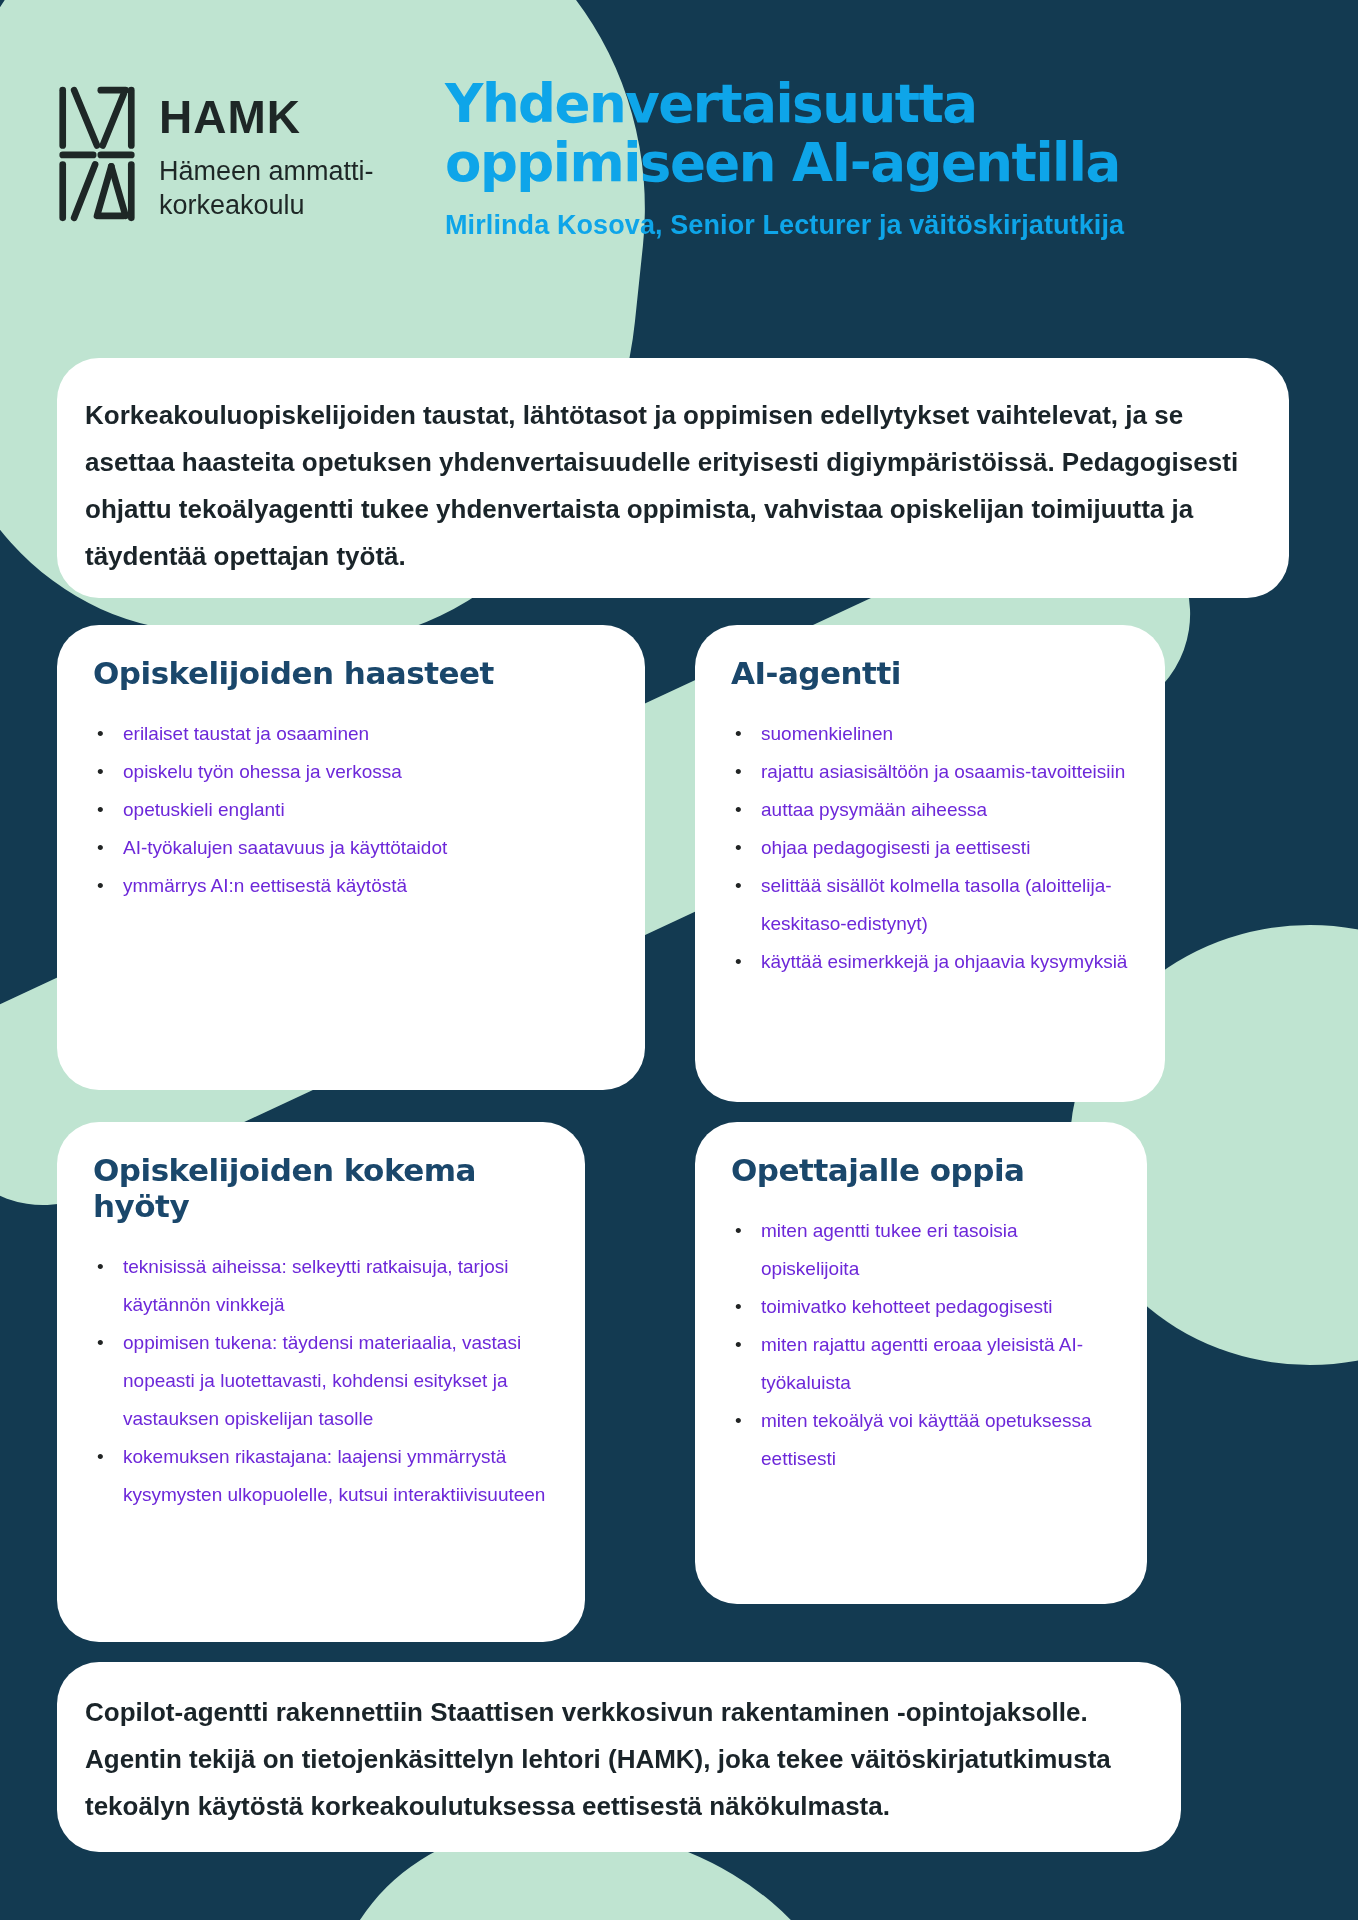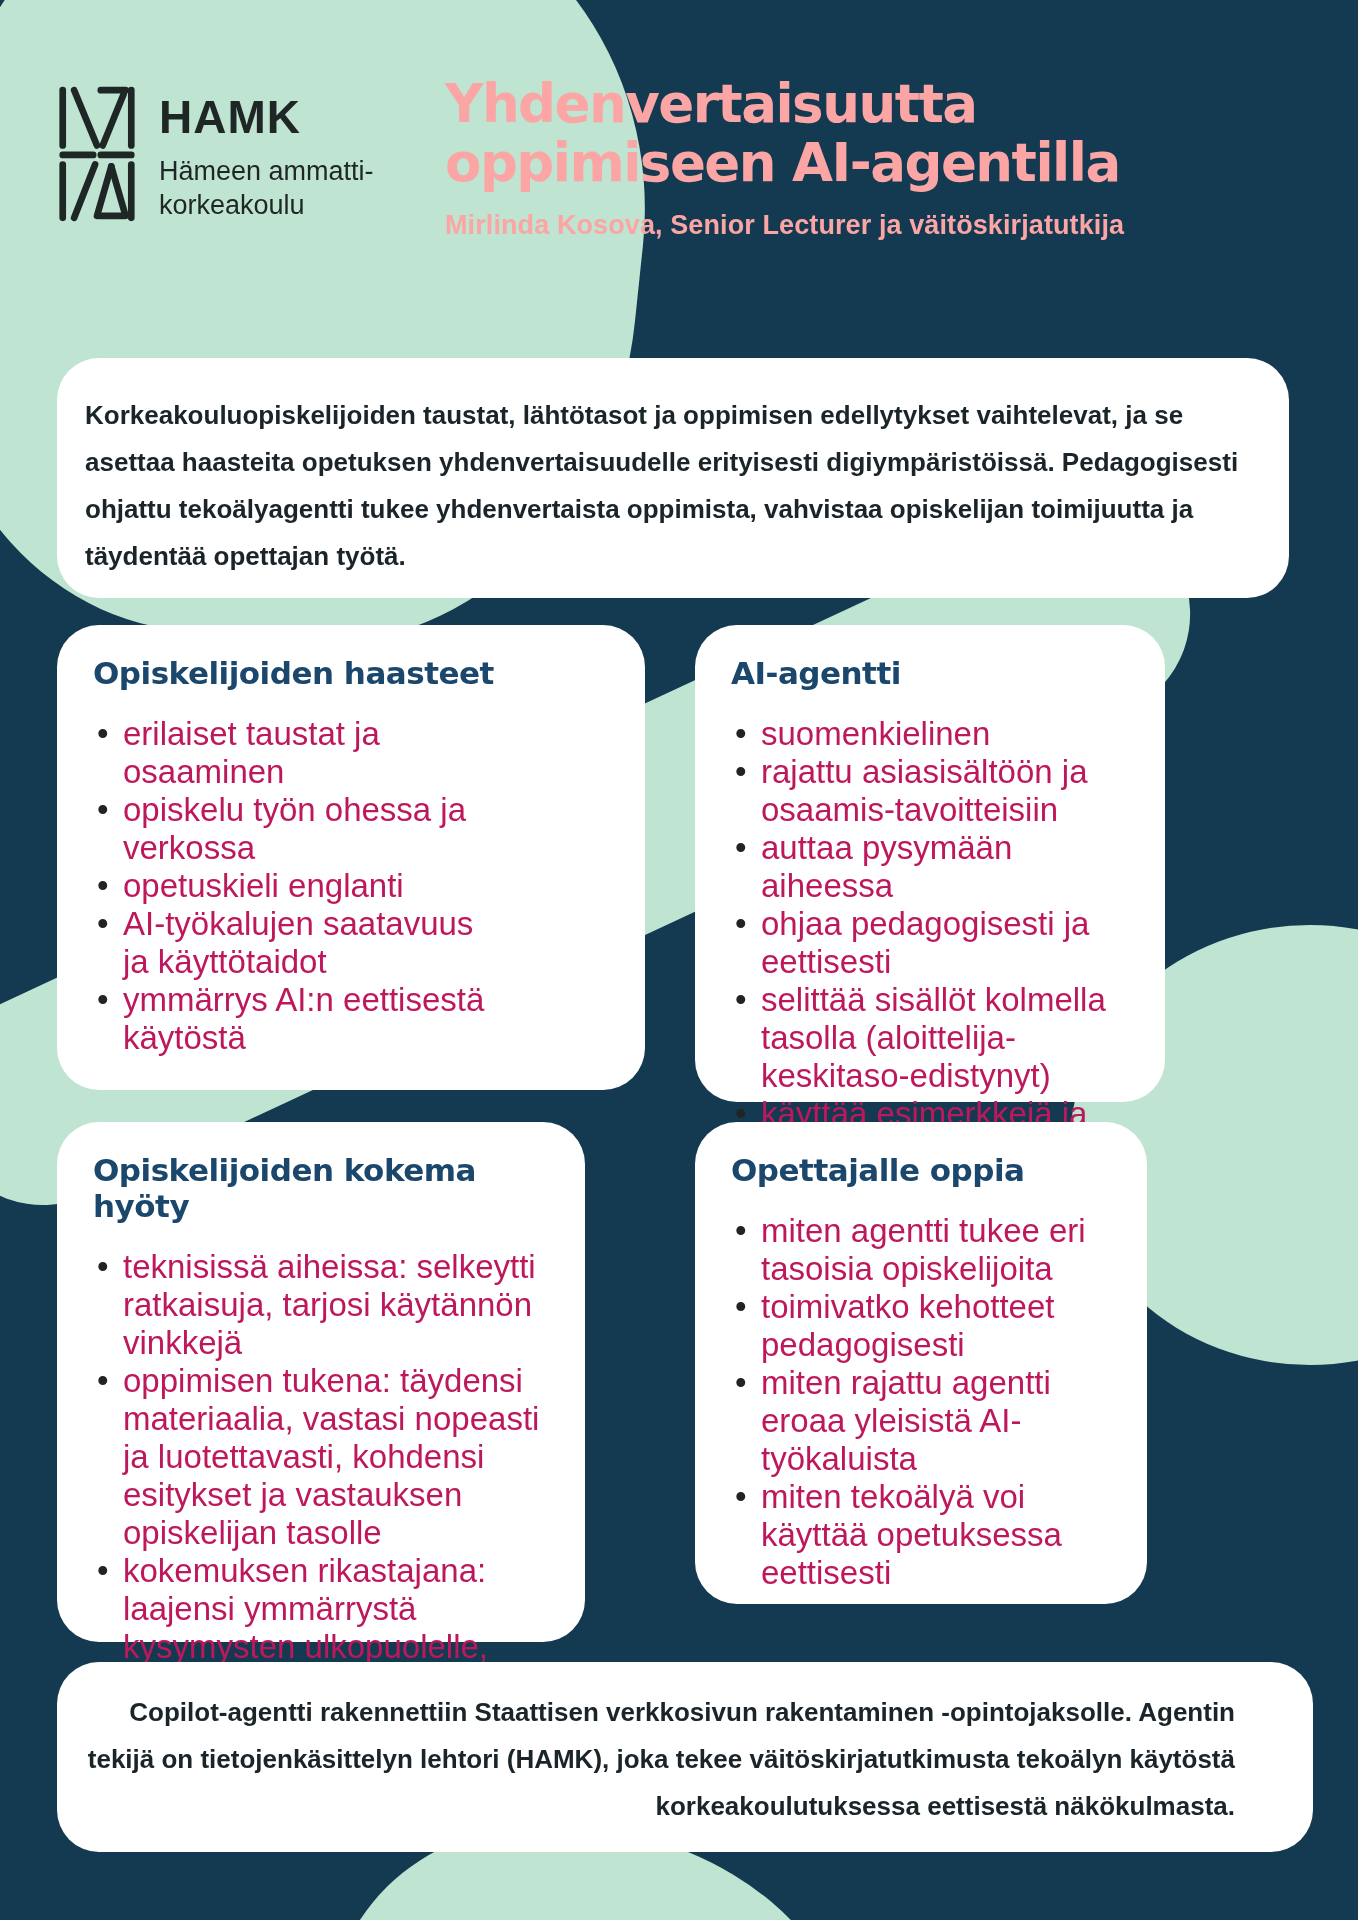--- a/index.html
+++ b/index.html
@@ -15,44 +15,44 @@
     border-radius:105px;transform:rotate(-25deg);}
   .blob-right{left:1070px;top:925px;width:480px;height:440px;border-radius:50%;}
   .blob-bottom{left:330px;top:1830px;width:520px;height:400px;
     border-radius:48% 52% 50% 50% / 55% 50% 45% 50%;transform:rotate(14deg);}
   
   .logo{position:absolute;left:57px;top:86px;z-index:3;display:flex;align-items:center;}
   .logo svg{display:block;}
   .logo-text{margin-left:22px;color:#1E2726;}
   .logo-brand{font-size:46px;font-weight:700;letter-spacing:1px;line-height:1;margin-top:8px;}
   .logo-sub{font-size:27px;line-height:34px;margin-top:14px;}
-  .title-block{position:absolute;left:445px;top:74px;width:880px;z-index:3;color:#fca5a5;}
+  .title-block{position:absolute;left:445px;top:74px;width:880px;z-index:3;color:#0ea5e9;}
   .title{font-family:"DejaVu Sans","Liberation Sans",sans-serif;
     font-weight:700;font-size:53px;line-height:59px;letter-spacing:-1.5px;}
   .byline{margin-top:18px;font-size:27px;font-weight:700;letter-spacing:.1px;}
   
   .card{position:absolute;background:#FFFFFF;border-radius:42px;z-index:2;box-sizing:border-box;}
   .card-intro{left:57px;top:358px;width:1232px;height:240px;padding:34px 28px 0 28px;}
   .lead{margin:0;font-size:26px;font-weight:700;line-height:47px;color:#1A2429;max-width:1190px;}
   .card-topic{padding:24px 34px 0 36px;}
   .card-topic h2{margin:6px 0 24px 0;font-size:34px;font-weight:700;
     letter-spacing:-.5px;color:#1A476B;
     font-family:"DejaVu Sans","Liberation Sans",sans-serif;font-size:31px;}
   .bullets{list-style:none;margin:0;padding:0;}
-  .bullets li{position:relative;padding-left:30px;font-size:33px;line-height:38px;color:#be185d;}
+  .bullets li{position:relative;padding-left:30px;font-size:19px;line-height:38px;color:#6d28d9;}
   .bullets li::before{content:"•";position:absolute;left:4px;top:0;color:#212424;}
   .card-1{left:57px;top:625px;width:588px;height:465px;}
   .card-1 .bullets li{max-width:378px;}
   .card-2{left:695px;top:625px;width:470px;height:477px;}
   .card-2 .bullets li{max-width:380px;}
   .card-3{left:57px;top:1122px;width:528px;height:520px;}
   .card-3 .bullets li{max-width:500px;}
   .card-4{left:695px;top:1122px;width:452px;height:482px;}
   .card-4 .bullets li{max-width:350px;}
-  .card-footer{left:57px;top:1662px;width:1256px;height:190px;padding:27px 20px 0 28px;text-align:right;}
+  .card-footer{left:57px;top:1662px;width:1124px;height:190px;padding:27px 20px 0 28px;}
   .footnote{margin:0;font-size:26px;font-weight:700;line-height:47px;color:#1A2429;max-width:1150px;}
 </style>
 </head>
 <body>
 
 <div class="page">
 
   <div class="shape blob-tl"></div>
   <div class="shape band-mid"></div>
   <div class="shape blob-right"></div>

